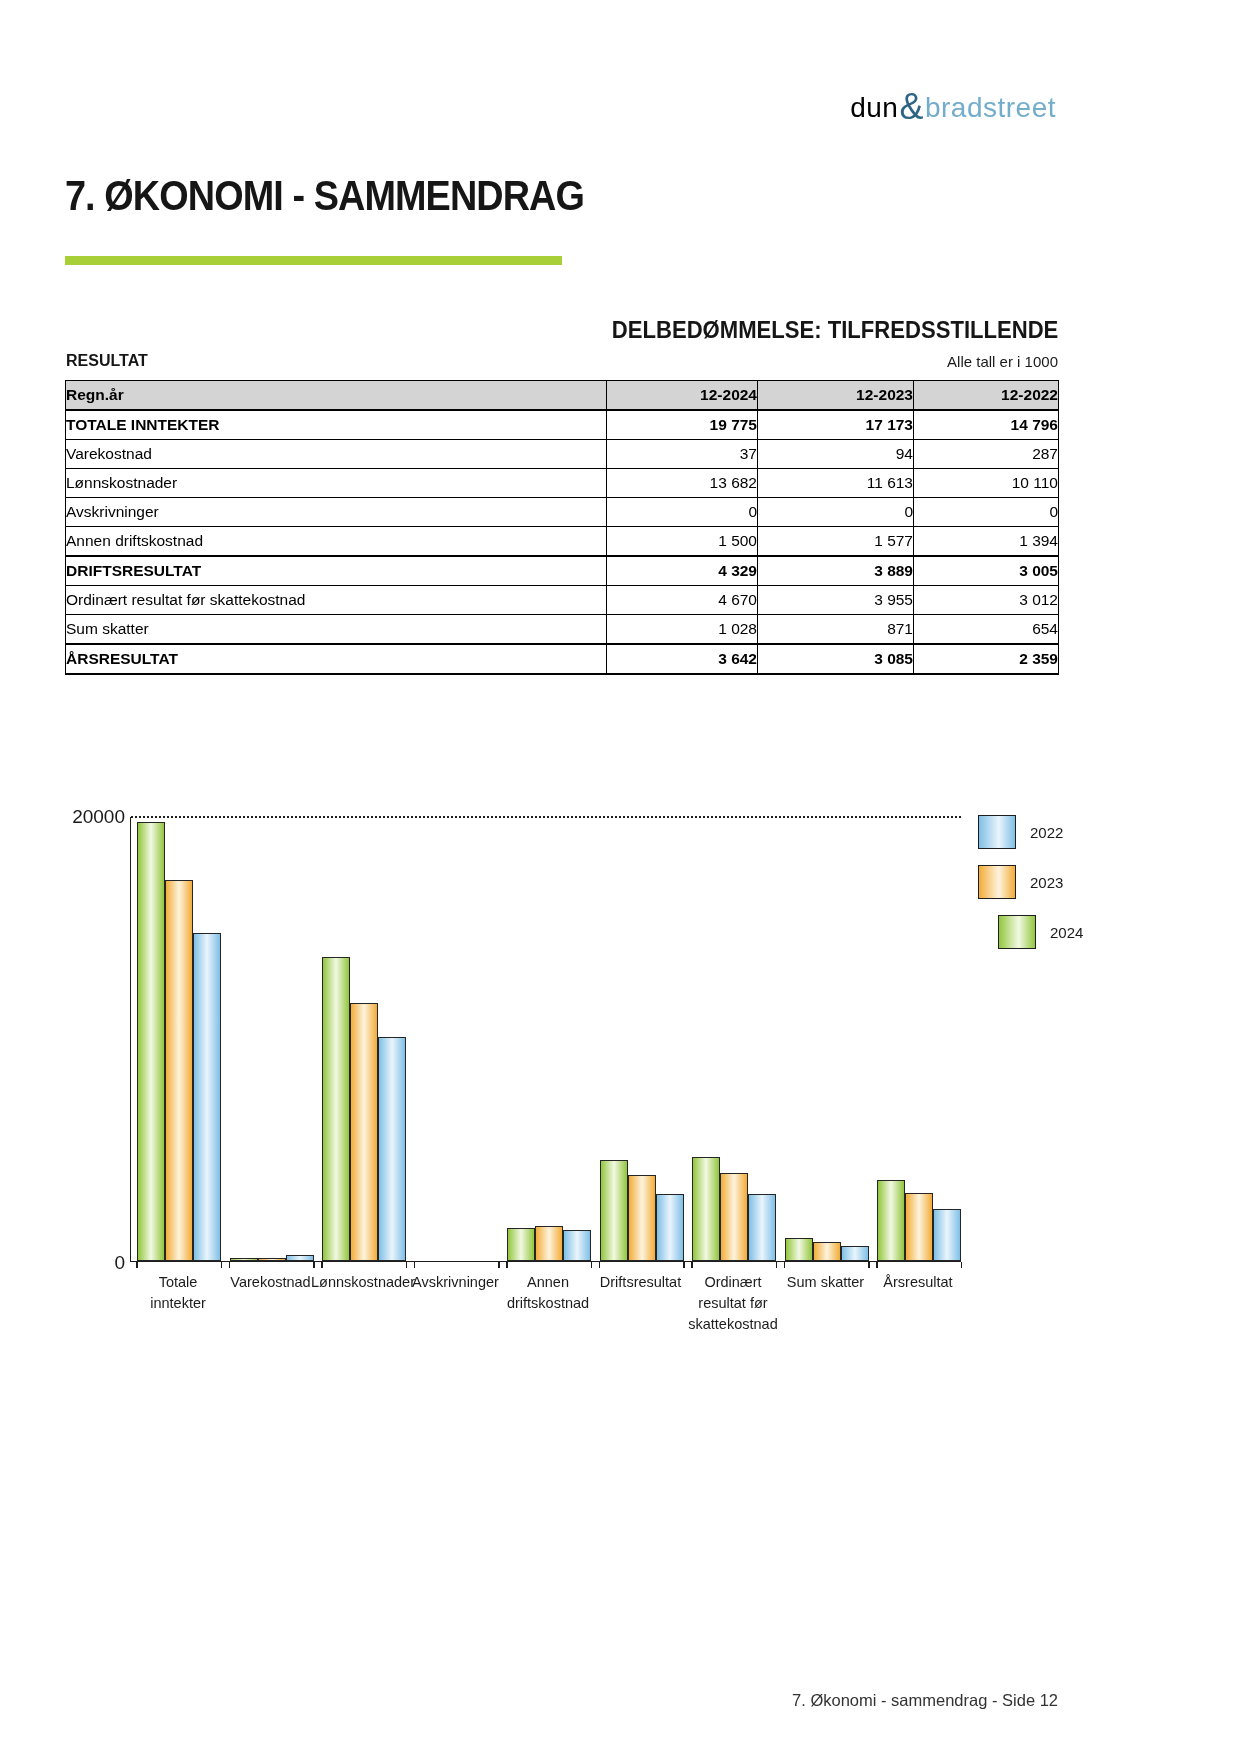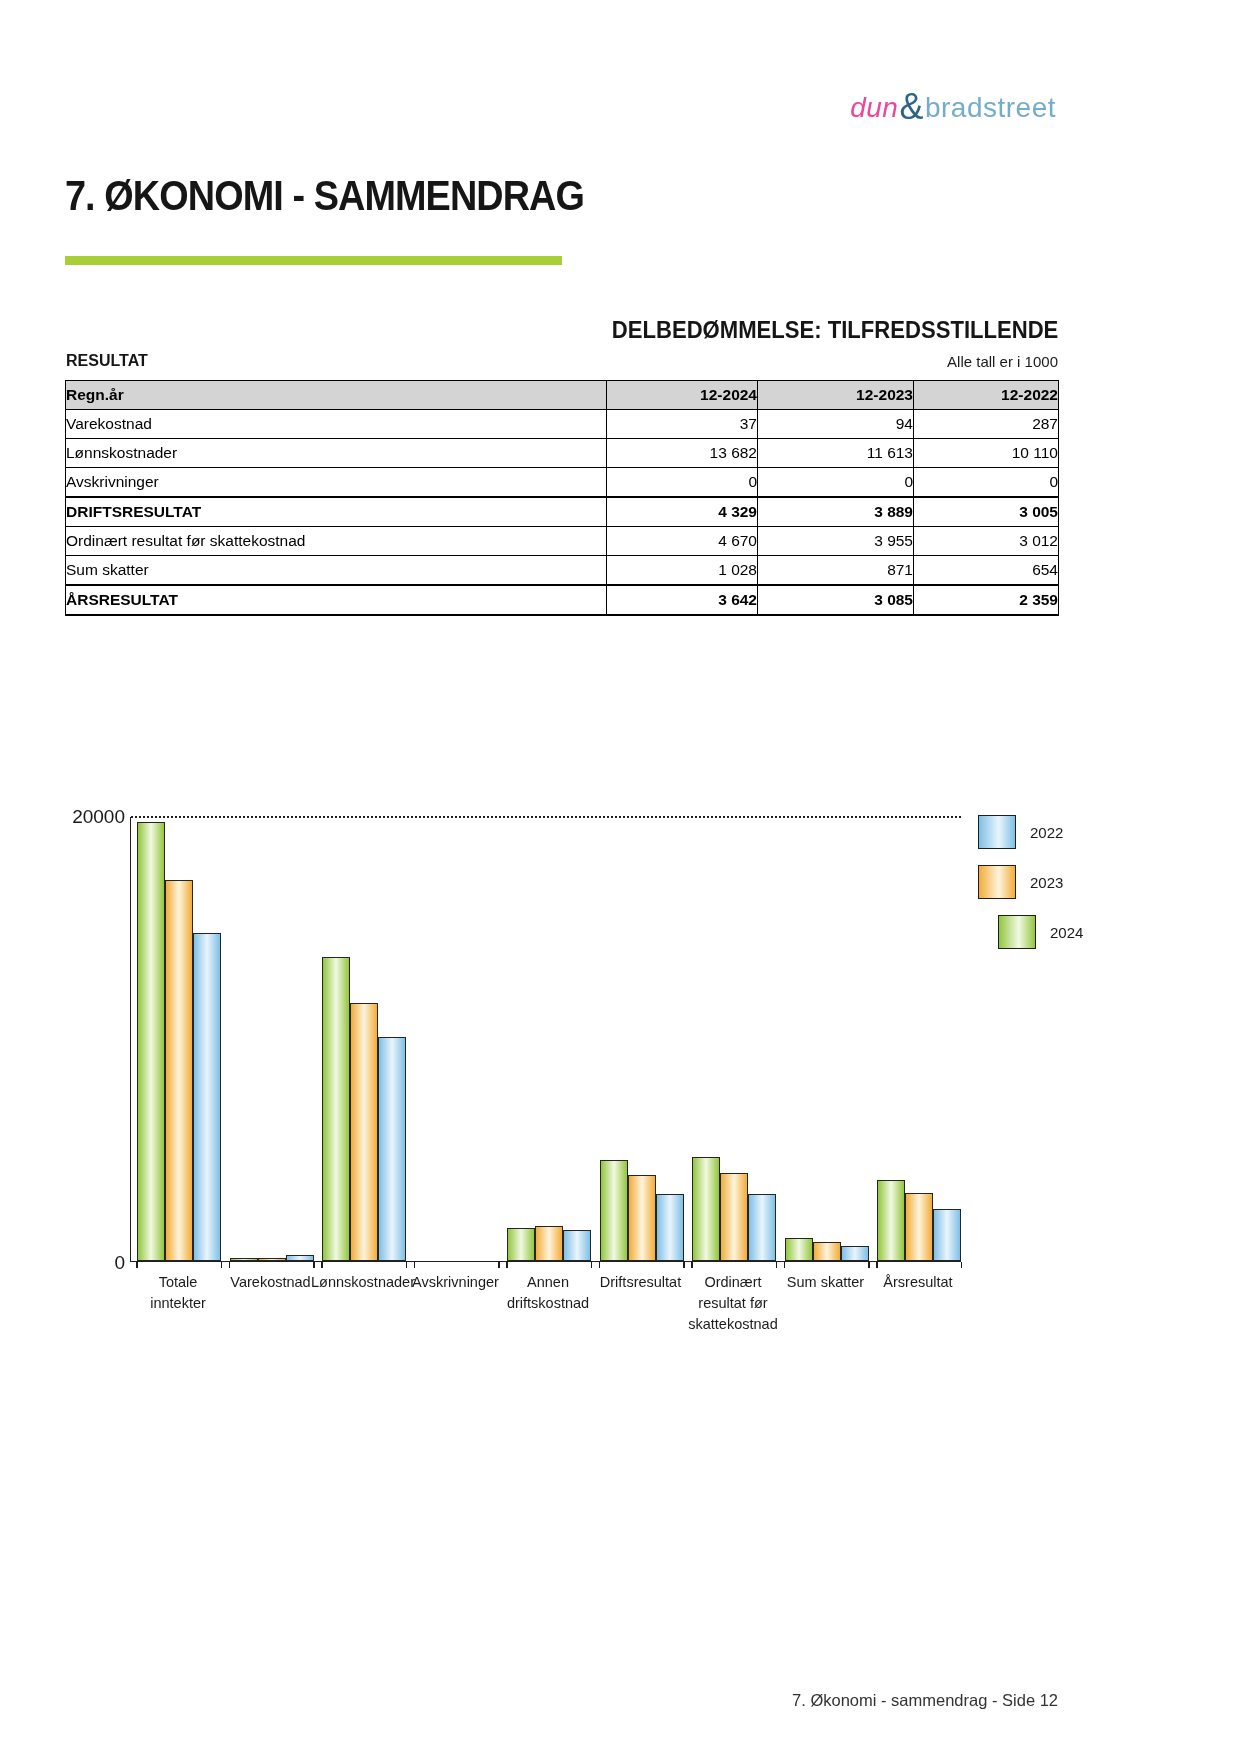--- a/index.html
+++ b/index.html
@@ -56,21 +56,21 @@
 
   
   .footer{position:absolute;right:183px;top:1691px;font-size:16.5px;color:#333;}
 </style>
 </head>
 <body>
 
 <div class="page">
 
   <div class="logo">
-    <span class="lt" style="color: #ec4899; font-style: italic;">dun</span>
+    <span class="lt" style="color: #000000;">dun</span>
       <span class="amp" style="color: rgb(46, 101, 135);">&amp;</span>
       <span class="lt" style="color: rgb(116, 173, 203);">bradstreet</span>
   </div>
 
   <div class="doc-title">7. ØKONOMI - SAMMENDRAG</div>
   <div class="title-rule" style="background: rgb(168, 206, 56);"></div>
 
   <div class="assessment">DELBEDØMMELSE: TILFREDSSTILLENDE</div>
   <div class="section-label">RESULTAT</div>
   <div class="units-note">Alle tall er i 1000</div>
@@ -82,37 +82,49 @@
         <col class="c-y2">
         <col class="c-y3">
     </colgroup>
     <tbody>
         <tr class="header-row">
           <td class="label-cell" style="background: rgb(212, 212, 212);">Regn.år</td>
           <td class="num-cell" style="background: rgb(212, 212, 212); padding-left: 40px;">12-2024</td>
           <td class="num-cell" style="background: rgb(212, 212, 212);">12-2023</td>
           <td class="num-cell" style="background: rgb(212, 212, 212);">12-2022</td>
         </tr>
+        <tr class="bold-row">
+          <td class="label-cell">TOTALE INNTEKTER</td>
+          <td class="num-cell">19 775</td>
+          <td class="num-cell">17 173</td>
+          <td class="num-cell">14 796</td>
+        </tr>
         <tr>
           <td class="label-cell">Varekostnad</td>
           <td class="num-cell">37</td>
           <td class="num-cell">94</td>
           <td class="num-cell">287</td>
         </tr>
         <tr>
           <td class="label-cell">Lønnskostnader</td>
           <td class="num-cell">13 682</td>
           <td class="num-cell">11 613</td>
           <td class="num-cell">10 110</td>
         </tr>
         <tr>
           <td class="label-cell">Avskrivninger</td>
           <td class="num-cell">0</td>
           <td class="num-cell">0</td>
           <td class="num-cell">0</td>
+        </tr>
+        <tr>
+          <td class="label-cell">Annen driftskostnad</td>
+          <td class="num-cell">1 500</td>
+          <td class="num-cell">1 577</td>
+          <td class="num-cell">1 394</td>
         </tr>
         <tr class="bold-row">
           <td class="label-cell">DRIFTSRESULTAT</td>
           <td class="num-cell">4 329</td>
           <td class="num-cell">3 889</td>
           <td class="num-cell">3 005</td>
         </tr>
         <tr>
           <td class="label-cell">Ordinært resultat før skattekostnad</td>
           <td class="num-cell">4 670</td>

